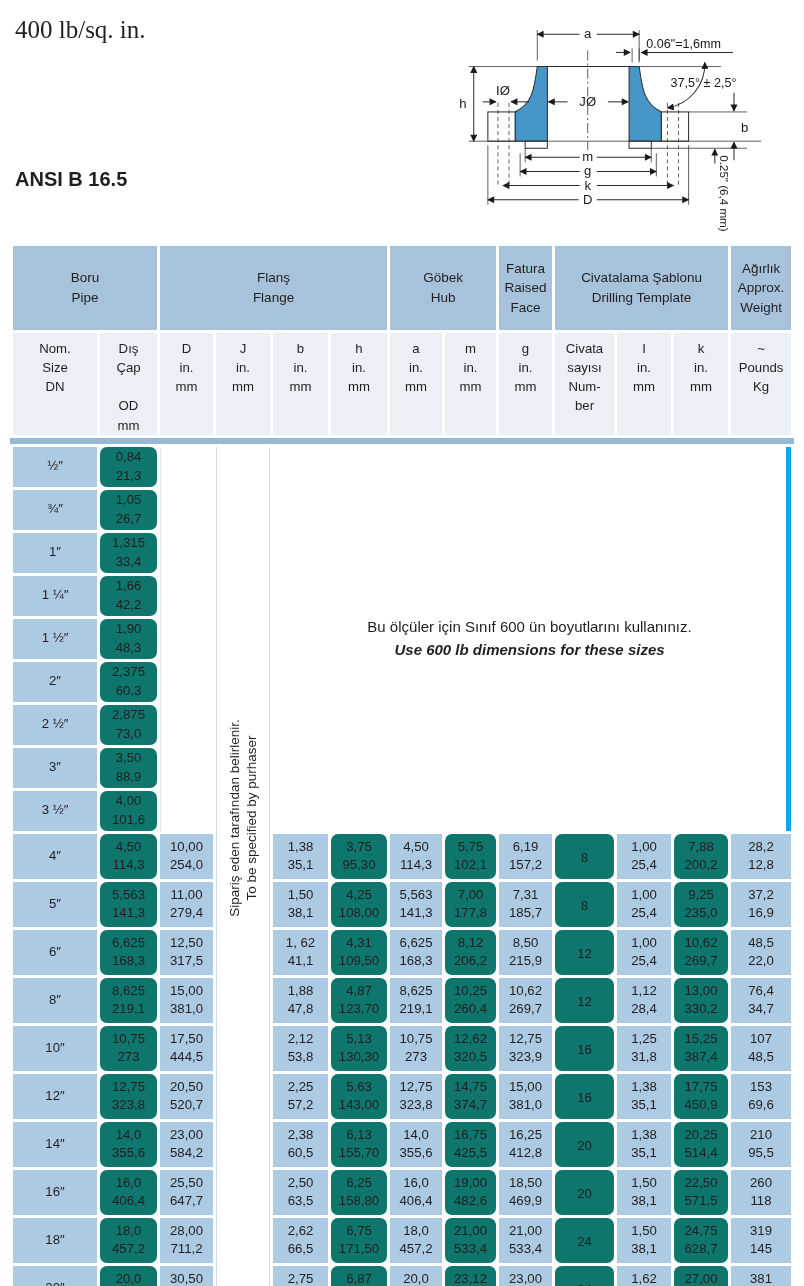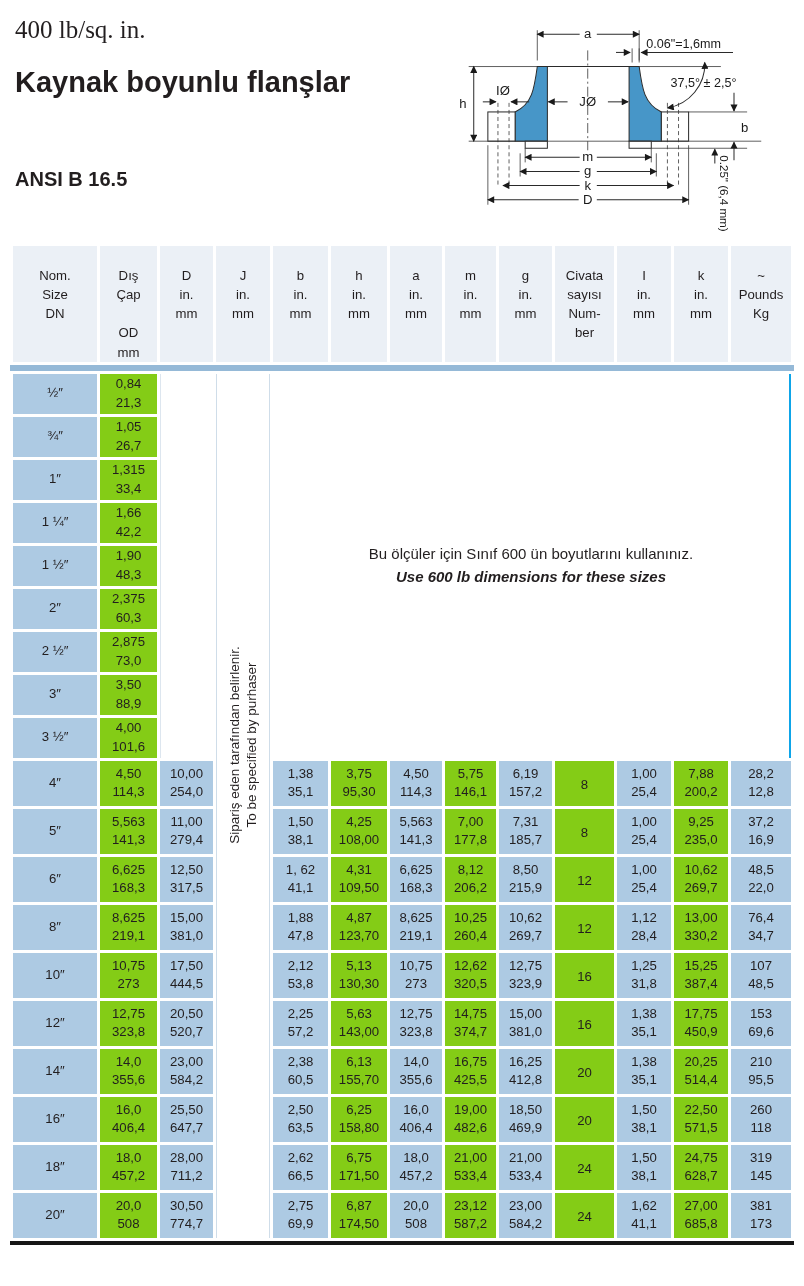--- a/index.html
+++ b/index.html
@@ -24,44 +24,43 @@
   .whitepart{fill:#ffffff;stroke:#2a2a2a;stroke-width:1;}
   .lblbg{fill:#ffffff;}
 
   
   .tablewrap{position:absolute;left:10px;top:243px;width:784px;}
   table{border-collapse:separate;border-spacing:3px;table-layout:fixed;width:784px;}
   th,td{padding:0;}
   th.group{background:#a6c3db;height:84px;font-weight:400;font-size:13.5px;
            white-space:pre-line;vertical-align:middle;line-height:1.45;}
   th.sub{background:#ebf0f6;height:88px;font-weight:400;font-size:13.2px;
-         white-space:pre-line;vertical-align:top;padding-top:20px;line-height:1.45;}
+         white-space:pre-line;vertical-align:top;padding-top:6px;line-height:1.45;}
   .bar{height:6px;background:#95b9d7;}
   table.bodytbl{border-bottom:4px solid #161616;}
   td.cell{height:40px;text-align:center;vertical-align:middle;
           white-space:pre-line;font-size:13.2px;line-height:1.4;}
   .c-blue{background:#adcae3;}
-  .c-light{background:#84cc16;}
+  .c-light{background:#0f766e;border-radius:7px;}
   .c-white{background:#ffffff;}
   .c-size{font-size:15px;}
   .c-bolts{vertical-align:top;padding-top:5px;}
   .c-dmerge{border-left:1px solid #dde6ef;}
   .c-jmerge{position:relative;border-left:1px solid #cfdde9;border-right:1px solid #cfdde9;}
-  .c-note{border-right:2px solid #0ea5e9;}
+  .c-note{border-right:5px solid #0ea5e9;}
   .vtext{position:absolute;left:50%;top:43%;transform:translate(-50%,-50%) rotate(-90deg);
          white-space:nowrap;font-size:13.5px;line-height:17px;text-align:center;}
   .note-tr{font-size:15px;line-height:1.5;}
   .note-en{font-size:15px;font-style:italic;line-height:1.5;font-weight:bold;}
 </style>
 </head>
 <body>
 
 <div class="pressure">400 lb/sq. in.</div>
 <div class="titles">
-  <div>Kaynak boyunlu flanşlar</div>
 </div>
 <div class="standard">ANSI B 16.5</div>
 
 <div class="drawing">
 <svg width="358" height="230" viewBox="0 0 354 228">
   <defs>
     <marker id="me" viewBox="0 0 10 10" refX="9" refY="5" markerWidth="9" markerHeight="7" orient="auto">
       <path d="M0,0L10,5L0,10z" fill="#1a1a1a"></path>
     </marker>
     <marker id="ms" viewBox="0 0 10 10" refX="9" refY="5" markerWidth="9" markerHeight="7" orient="auto-start-reverse">
@@ -151,20 +150,36 @@
         <col style="width:56px">
         <col style="width:52px">
         <col style="width:51px">
       <col style="width:53px">
         <col style="width:59px">
         <col style="width:54px">
         <col style="width:54px">
       <col style="width:60px">
     </colgroup>
     <tbody>
+        <tr>
+      <th class="group" colspan="2">Boru
+Pipe</th>
+      <th class="group" colspan="4">Flanş
+Flange</th>
+      <th class="group" colspan="2">Göbek
+Hub</th>
+      <th class="group">Fatura
+Raised
+Face</th>
+      <th class="group" colspan="3">Civatalama Şablonu
+Drilling Template</th>
+      <th class="group">Ağırlık
+Approx.
+Weight</th>
+    </tr>
     <tr>
       <th class="sub">Nom.
 Size
 DN</th>
       <th class="sub">Dış
 Çap
 
 OD
 mm</th>
       <th class="sub">D
@@ -281,21 +296,21 @@
 114,3</td>
           <td class="cell c-blue">10,00
 254,0</td>
           <td class="cell c-blue">1,38
 35,1</td>
           <td class="cell c-light">3,75
 95,30</td>
           <td class="cell c-blue">4,50
 114,3</td>
           <td class="cell c-light">5,75
-146,1</td>
+102,1</td>
           <td class="cell c-blue">6,19
 157,2</td>
           <td class="cell c-light c-bolts">8</td>
           <td class="cell c-blue">1,00
 25,4</td>
           <td class="cell c-light">7,88
 200,2</td>
           <td class="cell c-blue">28,2
 12,8</td>
         </tr>

